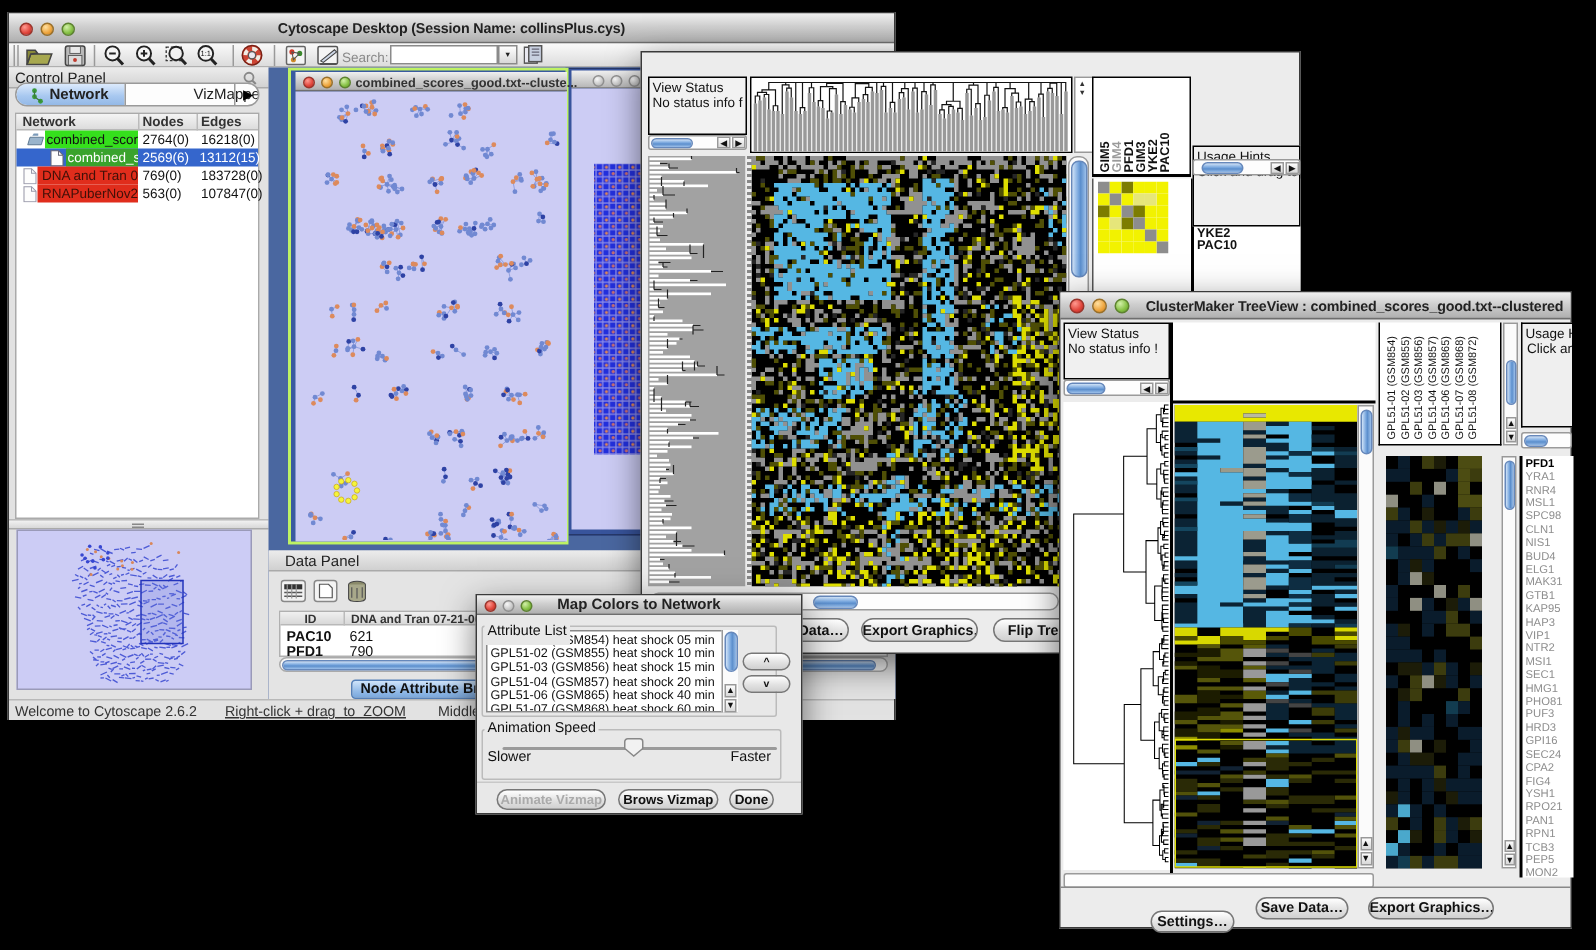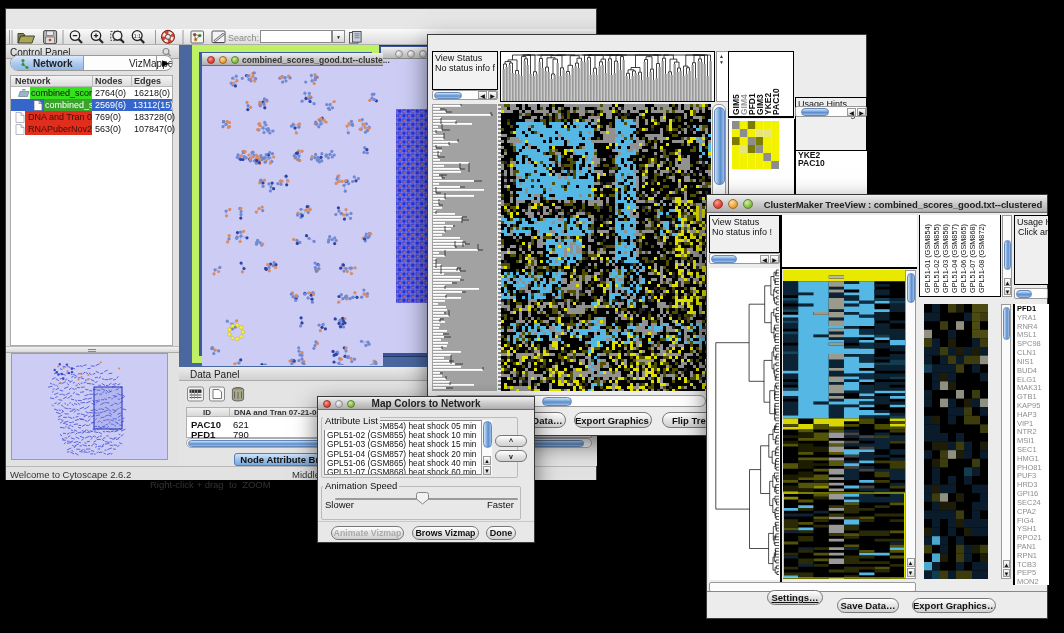--- a/index.html
+++ b/index.html
@@ -15,20 +15,26 @@
 .panel{position:absolute;border:1px solid #000;background:#efefef;overflow:hidden;}
 .sbh{position:absolute;background:#fdfdfd;border:1px solid #9a9a9a;border-radius:2px;overflow:hidden;}
 .thumbh{position:absolute;top:0.5px;bottom:0.5px;border-radius:5px;background:linear-gradient(#cfe2f7,#76a5dd 45%,#5b8ecc 60%,#9cc0ea);border:0.5px solid #6688bb;}
 .thumbv{position:absolute;left:0.5px;right:0.5px;border-radius:5px;background:linear-gradient(90deg,#cfe2f7,#76a5dd 45%,#5b8ecc 60%,#9cc0ea);border:0.5px solid #6688bb;}
 .arrbox{position:absolute;background:linear-gradient(#fdfdfd,#d8d8d8);border:1px solid #999;font-size:6px;color:#111;text-align:center;}
 .btn{position:absolute;background:linear-gradient(#ffffff,#e2e2e2 55%,#d0d0d0);border:1px solid #777;border-radius:8px;text-align:center;font-weight:bold;color:#111;white-space:nowrap;overflow:hidden;}
 </style></head>
 <body>
 
 <div class="win" style="left:5px;top:8px;width:592px;height:472px;background:#e6e6e6;">
+  <div class="tbar" style="height:20px;">
+    <div class="tl red" style="left:7px;top:6px;width:9px;height:9px;"></div>
+    <div class="tl amb" style="left:21px;top:6px;width:9px;height:9px;"></div>
+    <div class="tl grn" style="left:35px;top:6px;width:9px;height:9px;"></div>
+    <div class="ttext" style="top:5px;font-size:9.5px;letter-spacing:-0.1px;">Cytoscape Desktop (Session Name: collinsPlus.cys)</div>
+  </div>
 
   <div class="abs" style="left:0;top:20px;width:100%;height:16px;background:linear-gradient(#fafafa,#dcdcdc);border-bottom:1px solid #b0b0b0;">
     <svg width="420" height="16" xmlns="http://www.w3.org/2000/svg" style="position:absolute;left:0;top:0;">
       <g stroke="#9a9a9a" stroke-width="1">
           <path d="M3.5 1v14M6 1v14M57 1v14M149.5 1v14M177 1v14"></path>
         </g>
 
       <g transform="translate(10,1)">
           <path d="M2 13 L4.5 6 L18.5 6 L16 13 Z" fill="#a7a84f" stroke="#444" stroke-width="1"></path>
           <path d="M2 13 L2 3.5 L7.5 3.5 L9 5.5 L4.5 6 Z" fill="#8a8b3a" stroke="#444" stroke-width="1"></path>
@@ -233,21 +239,21 @@
                 <circle cx="7" cy="6.8" r="1.1" fill="#cc7070"></circle>
               </pattern>
             </defs>
           <rect x="3" y="0" width="33" height="194" fill="#8a8ae8"></rect>
             <rect x="3" y="0" width="33" height="194" fill="url(#bgrid)"></rect>
           <rect x="3" y="0" width="33" height="194" fill="url(#odots)"></rect>
         </svg>
       </div>
     </div>
 
-    <div class="abs" style="left:13px;top:0px;width:187px;height:318px;background:#3a5aa0;border:7px solid #bef264;">
+    <div class="abs" style="left:13px;top:0px;width:187px;height:318px;background:#3a5aa0;border:2px solid #bef264;">
       <div class="tbar" style="left:3px;top:1px;width:181px;height:13px;">
         <div class="tl red" style="left:5px;top:3px;width:8px;height:8px;"></div>
         <div class="tl amb" style="left:17px;top:3px;width:8px;height:8px;"></div>
         <div class="tl grn" style="left:29px;top:3px;width:8px;height:8px;"></div>
         <div class="ttext" style="left:40px;right:2px;top:2px;font-size:8.5px;color:#333;">combined_scores_good.txt--cluste...</div>
       </div>
       <div class="abs" style="left:3px;top:14px;width:181px;height:300px;background:#ccccf4;overflow:hidden;">
         <div class="abs" style="left:1px;top:0;"><svg width="178" height="299" xmlns="http://www.w3.org/2000/svg">
               <path d="M82.0 11.7L79.6 16.1M82.0 11.7L85.6 10.0M82.0 11.7L76.9 12.2M82.0 11.7L87.1 11.9M82.0 11.7L83.0 15.0M82.0 11.7L78.5 11.4M50.0 10.5L49.8 7.4M49.8 7.4L48.0 14.8M50.0 10.5L47.5 13.1M50.0 10.5L52.7 12.7M50.0 10.5L51.3 6.8M50.0 10.5L51.8 15.0M51.8 15.0L46.0 9.6M109.0 14.8L112.3 13.7M109.0 14.8L112.5 11.4M109.0 14.8L111.2 17.4M109.0 14.8L108.4 9.4M112.0 8.7L114.3 11.5M112.0 8.7L114.0 11.1M46.0 13.4L43.5 9.6M46.0 13.4L44.6 9.8M34.0 14.7L29.7 12.2M34.0 14.7L29.8 18.8M34.0 14.7L28.3 17.2M34.0 14.7L30.0 17.5M34.0 14.7L32.4 19.9M34.0 14.7L33.2 10.2M45.0 39.7L47.6 41.3M45.0 39.7L44.8 43.6M45.0 39.7L44.0 36.3M107.0 35.4L108.0 31.4M107.0 35.4L111.1 37.7M103.0 32.4L106.7 30.0M106.7 30.0L106.1 32.9M106.1 32.9L99.0 35.2M103.0 32.4L101.9 27.2M103.0 32.4L106.4 27.3M60.0 36.1L56.9 36.2M60.0 36.1L61.3 39.2M60.0 36.1L56.9 38.2M60.0 36.1L61.5 32.9M61.5 32.9L63.9 35.3M63.9 35.3L63.8 34.1M60.0 36.1L57.4 38.3M127.0 38.5L129.5 41.8M127.0 38.5L125.5 42.4M127.0 38.5L126.6 43.5M127.0 38.5L131.2 35.5M127.0 38.5L123.7 38.6M169.0 32.2L173.4 34.8M173.4 34.8L166.8 34.3M169.0 32.2L171.6 33.7M169.0 32.2L169.4 28.3M169.0 32.2L171.0 28.1M61.0 37.8L57.3 39.8M61.0 37.8L61.8 41.8M61.0 37.8L61.4 33.2M160.0 58.5L159.3 53.5M160.0 58.5L158.1 63.3M158.1 63.3L163.4 57.8M160.0 58.5L156.6 54.3M160.0 58.5L157.2 63.2M23.0 58.4L26.5 56.5M23.0 58.4L20.6 55.7M20.6 55.7L26.5 60.6M23.0 58.4L20.0 60.7M23.0 58.4L20.7 55.5M23.0 58.4L24.2 55.4M23.0 58.4L25.5 61.4M144.0 60.1L148.5 55.3M144.0 60.1L145.3 66.8M144.0 60.1L146.2 57.5M144.0 60.1L149.6 59.3M144.0 60.1L149.3 58.2M162.0 61.6L164.5 64.6M162.0 61.6L166.2 61.2M162.0 61.6L164.4 64.4M164.4 64.4L162.5 66.2M162.0 61.6L161.6 58.0M162.0 61.6L166.1 62.3M70.0 65.0L64.2 63.4M70.0 65.0L66.9 67.0M70.0 65.0L64.4 63.3M51.0 89.5L49.9 86.6M51.0 89.5L49.9 86.1M51.0 89.5L49.0 86.9M49.0 86.9L47.0 92.6M51.0 89.5L53.1 93.3M127.0 88.3L129.3 91.0M127.0 88.3L123.4 88.9M127.0 88.3L122.9 90.1M127.0 88.3L128.8 85.3M127.0 88.3L131.2 89.0M112.0 91.7L108.4 93.1M108.4 93.1L112.6 88.4M112.0 91.7L109.0 90.7M112.0 91.7L115.5 93.3M54.0 92.4L56.9 94.0M56.9 94.0L58.3 91.8M54.0 92.4L59.1 93.7M59.1 93.7L52.0 94.8M54.0 92.4L53.3 89.0M54.0 92.4L53.4 97.2M161.0 86.4L161.7 81.6M161.0 86.4L164.3 86.8M161.0 86.4L163.9 83.6M50.0 91.0L45.9 89.0M50.0 91.0L46.7 93.3M50.0 91.0L47.4 94.8M47.4 94.8L52.3 94.7M50.0 91.0L47.2 92.8M57.0 93.6L60.8 92.1M57.0 93.6L57.9 89.6M57.0 93.6L54.9 90.7M57.0 93.6L56.8 97.6M57.0 93.6L53.8 94.6M57.0 93.6L60.7 92.3M57.0 93.6L56.3 96.6M118.0 91.3L114.2 93.8M118.0 91.3L114.9 91.4M118.0 91.3L114.5 94.6M118.0 91.3L118.9 87.7M118.0 91.3L116.4 95.9M118.0 91.3L118.7 94.9M141.0 119.3L145.7 117.6M141.0 119.3L144.4 114.9M141.0 119.3L142.3 125.2M141.0 119.3L143.2 115.2M60.0 116.9L56.7 116.8M56.7 116.8L60.1 120.3M60.0 116.9L58.0 114.2M60.0 116.9L57.6 114.9M60.0 116.9L61.5 114.2M78.0 118.3L77.5 115.1M78.0 118.3L79.0 115.2M78.0 118.3L77.4 115.0M78.0 118.3L74.8 117.6M139.0 115.4L134.0 113.1M139.0 115.4L133.1 117.4M139.0 115.4L135.5 115.6M139.0 115.4L143.0 114.6M139.0 115.4L134.8 110.7M134.8 110.7L135.8 109.8M85.0 114.9L83.1 110.2M83.1 110.2L83.7 118.8M153.0 114.8L155.4 112.6M153.0 114.8L149.6 115.5M153.0 114.8L151.3 110.9M68.0 120.9L69.1 117.1M68.0 120.9L70.6 122.7M68.0 120.9L65.9 117.8M68.0 120.9L67.4 124.9M107.0 143.8L105.2 140.3M107.0 143.8L105.2 146.5M105.2 146.5L104.2 140.7M56.0 142.6L59.7 144.6M56.0 142.6L59.2 141.0M56.0 142.6L53.3 146.1M98.0 148.1L94.9 147.2M98.0 148.1L94.5 149.1M98.0 148.1L98.0 151.3M38.0 148.6L36.8 142.4M38.0 148.6L37.9 142.3M37.9 142.3L37.8 152.1M38.0 148.6L38.1 145.5M23.0 145.1L26.8 143.4M23.0 145.1L23.5 149.8M144.0 148.8L148.0 147.4M144.0 148.8L140.8 148.9M144.0 148.8L141.4 153.1M144.0 148.8L143.0 143.5M144.0 148.8L138.5 147.4M144.0 148.8L147.5 152.3M103.0 144.2L98.0 143.3M103.0 144.2L107.0 143.1M103.0 144.2L99.3 149.7M136.0 145.0L132.8 148.5M136.0 145.0L138.1 147.6M136.0 145.0L135.4 141.8M106.0 172.3L103.5 169.7M106.0 172.3L111.1 175.4M129.0 173.5L131.7 171.9M129.0 173.5L133.2 174.5M129.0 173.5L131.7 177.6M129.0 173.5L125.8 173.8M125.8 173.8L126.7 170.7M126.7 170.7L125.4 175.9M57.0 176.5L58.7 179.1M57.0 176.5L53.5 178.2M57.0 176.5L59.7 178.0M57.0 176.5L53.7 176.4M57.0 176.5L54.6 174.3M165.0 171.7L160.3 172.2M165.0 171.7L162.3 175.0M162.3 175.0L163.3 168.0M165.0 171.7L161.6 173.0M165.0 171.7L167.7 168.0M166.0 170.4L167.1 167.5M166.0 170.4L162.7 170.5M26.0 172.8L24.6 175.9M26.0 172.8L26.2 169.7M38.0 170.1L37.2 175.5M38.0 170.1L33.9 171.2M33.9 171.2L34.5 166.6M38.0 170.1L37.4 166.2M38.0 170.1L33.7 172.3M38.0 170.1L44.0 171.8M38.0 170.1L40.6 165.3M94.0 174.4L96.9 176.4M94.0 174.4L90.7 173.4M94.0 174.4L94.3 177.4M143.0 202.5L139.9 198.3M143.0 202.5L148.4 202.2M143.0 202.5L139.4 199.9M143.0 202.5L137.7 202.2M143.0 202.5L140.4 199.0M143.0 202.5L144.3 205.4M143.0 202.5L141.0 205.1M41.0 202.5L38.1 197.1M41.0 202.5L39.4 205.8M115.0 198.6L112.1 197.0M112.1 197.0L114.5 204.2M66.0 201.4L63.3 203.4M66.0 201.4L67.6 198.1M66.0 201.4L62.6 202.4M66.0 201.4L66.3 204.8M66.0 201.4L64.7 198.5M116.0 202.7L115.8 199.0M116.0 202.7L113.3 205.2M116.0 202.7L112.3 201.6M116.0 202.7L113.6 205.2M116.0 202.7L112.9 203.5M12.0 203.8L16.9 201.4M12.0 203.8L11.0 207.9M12.0 203.8L15.6 205.5M70.0 199.6L72.9 198.7M70.0 199.6L71.1 196.6M70.0 199.6L72.6 201.4M147.0 202.1L152.1 201.8M147.0 202.1L148.5 207.6M109.0 233.2L105.1 231.9M109.0 233.2L109.4 236.2M90.0 230.8L89.5 226.9M90.0 230.8L93.1 232.5M90.0 230.8L94.0 230.2M90.0 230.8L92.7 234.3M90.0 230.8L93.8 230.5M93.8 230.5L88.3 228.1M90.0 230.8L93.2 229.4M106.0 226.8L108.3 229.2M106.0 226.8L101.8 227.3M106.0 226.8L110.2 227.3M106.0 226.8L101.9 228.2M106.0 226.8L109.9 226.5M106.0 226.8L110.6 228.4M147.0 232.7L142.8 230.3M147.0 232.7L143.5 230.1M147.0 232.7L150.2 231.1M147.0 232.7L143.6 232.9M147.0 232.7L142.5 231.3M154.0 231.3L149.6 231.5M154.0 231.3L151.9 226.6M161.0 227.9L164.1 230.0M161.0 227.9L164.5 227.5M164.5 227.5L158.6 231.2M161.0 227.9L160.9 224.0M161.0 227.9L164.0 230.2M140.0 232.7L138.3 228.5M140.0 232.7L136.0 230.5M140.0 232.7L135.7 236.2M137.0 255.5L139.8 258.0M137.0 255.5L140.6 255.1M137.0 255.5L141.9 252.8M137.0 255.5L137.2 260.0M137.0 255.5L139.6 252.4M137.0 255.5L132.2 252.9M137.0 255.5L142.0 257.0M29.0 258.0L33.7 254.8M29.0 258.0L29.5 263.0M29.0 258.0L24.3 255.2M29.0 258.0L32.3 261.2M120.1 258.4L116.0 259.1M119.0 261.3L117.3 264.7M119.0 261.3L122.4 262.8M136.0 257.4L140.6 261.0M136.0 257.4L137.6 260.8M136.0 257.4L137.3 254.1M99.0 256.9L98.1 251.8M99.0 256.9L97.6 259.9M12.0 284.2L9.0 282.4M12.0 284.2L10.8 287.6M12.0 284.2L9.1 282.6M9.1 282.6L9.5 281.6M12.0 284.2L15.6 284.9M15.6 284.9L9.2 281.9M130.0 285.4L134.5 287.3M134.5 287.3L130.9 289.6M130.0 285.4L131.4 289.1M130.0 285.4L134.4 286.2M130.0 285.4L133.2 288.4M163.0 279.4L166.1 278.2M163.0 279.4L158.5 275.3M158.5 275.3L165.0 276.2M112.0 279.5L110.9 282.3M112.0 279.5L114.5 277.4M112.0 279.5L112.9 275.9M143.0 284.8L141.3 281.8M143.0 284.8L142.0 290.3M143.0 284.8L143.1 281.8M96.0 285.2L99.1 286.5M36.0 297.0L31.8 297.8M31.8 297.8L37.7 293.9M89.0 297.5L91.6 295.8M89.0 297.5L91.2 294.8M89.0 297.5L90.3 294.7M89.0 297.5L87.0 295.0M89.0 297.5L87.7 300.4M89.0 297.5L89.0 294.0M136.0 297.3L136.7 292.7M136.0 297.3L136.5 301.8M136.0 297.3L139.1 299.4M136.0 297.3L138.4 293.2M136.0 297.3L131.0 296.0M99.0 293.0L95.9 294.6M99.0 293.0L98.9 289.2M98.9 289.2L101.0 298.1M99.0 293.0L96.9 288.9M99.0 293.0L99.5 296.7M99.0 293.0L100.1 297.0M59.0 298.5L59.0 302.1M59.0 298.5L56.2 301.0M59.0 298.5L61.3 301.0M59.0 298.5L62.3 298.9M168.0 299.8L173.0 297.6M168.0 299.8L172.8 299.4M168.0 299.8L172.2 295.8M168.0 299.8L171.1 295.1M171.1 295.1L168.0 304.1M168.0 299.8L172.7 296.6M148.0 292.4L145.0 291.4M148.0 292.4L151.5 293.2M148.0 292.4L145.2 290.6M148.0 292.4L144.2 291.1M148.0 292.4L148.8 295.5M60.0 62.0L57.1 59.6M60.0 62.0L65.1 62.5M60.0 62.0L54.6 63.5M60.0 62.0L56.5 57.6M60.0 62.0L62.9 58.8M60.0 62.0L65.3 63.8M60.0 62.0L55.8 58.1M60.0 62.0L65.1 64.9M60.0 62.0L61.0 66.5M60.0 62.0L61.7 56.4M92.0 62.0L90.4 58.2M92.0 62.0L90.0 58.8M92.0 62.0L95.8 58.7M92.0 62.0L93.4 66.9M92.0 62.0L96.0 61.2M96.0 61.2L96.5 58.1M92.0 62.0L88.5 60.2M88.5 60.2L96.4 58.0M38.0 90.0L36.3 92.6M38.0 90.0L40.4 85.3M38.0 90.0L37.7 93.5M38.0 90.0L35.0 88.8M38.0 90.0L40.2 86.0M38.0 90.0L40.0 93.5M38.0 90.0L34.3 91.3M38.0 90.0L41.3 90.7M38.0 90.0L43.2 91.9M38.0 90.0L40.9 86.4M38.0 90.0L42.1 85.7M66.0 92.0L64.3 88.8M66.0 92.0L62.3 91.7M66.0 92.0L65.4 88.8M66.0 92.0L66.7 86.5M66.7 86.5L68.9 95.6M66.0 92.0L63.1 94.8M66.0 92.0L70.7 91.0M66.0 92.0L67.4 97.1M66.0 92.0L63.2 88.5M66.0 92.0L62.1 96.2M96.0 90.0L94.7 93.6M96.0 90.0L93.4 87.3M96.0 90.0L91.2 89.7M96.0 90.0L95.9 84.8M96.0 90.0L96.5 94.6M96.0 90.0L94.4 86.9M96.0 90.0L96.7 94.3M96.7 94.3L92.1 92.1M96.0 90.0L99.1 85.2M99.1 85.2L92.5 91.2M113.1 56.8L112.3 57.7M112.3 57.7L112.7 56.1M118.0 58.0L113.5 58.3M118.0 58.0L119.2 52.2M118.0 58.0L121.0 54.2M118.0 58.0L116.0 53.5M118.0 58.0L123.1 56.0M118.0 58.0L117.2 54.7M118.0 58.0L115.8 60.8M115.8 60.8L118.0 52.6" stroke="#8899dd" stroke-width="0.6" fill="none"></path>
               <circle cx="82.0" cy="11.7" r="1.6" fill="#7189d2"></circle>
@@ -804,21 +810,21 @@
       <div class="abs" style="left:7px;top:71px;width:406px;height:10px;background:#f8f8f8;border:1px solid #aaa;border-radius:5px;">
         <div class="thumbh" style="left:1px;width:396px;"></div>
       </div>
 
       <div class="abs" style="left:55px;top:86px;width:110px;height:13px;background:linear-gradient(#cfe4fa,#95bce8 60%,#7aa8dd);border:1px solid #5580b8;border-radius:3px;font-size:9.5px;font-weight:bold;color:#111;text-align:center;line-height:12px;">Node Attribute Brows</div>
     </div>
   </div>
 
   <div class="abs" style="left:0;top:457px;width:100%;height:14px;background:#e2e2e2;border-top:1px solid #b8b8b8;font-size:9.5px;color:#333;">
     <span class="abs" style="left:4px;top:2px;">Welcome to Cytoscape 2.6.2</span>
-    <span class="abs" style="left:144px;top:12px;">Right-click + drag&nbsp; to&nbsp; ZOOM</span>
+    <span class="abs" style="left:144px;top:2px;text-decoration:underline;">Right-click + drag&nbsp; to&nbsp; ZOOM</span>
     <span class="abs" style="left:286px;top:2px;">Middle-</span>
   </div>
 </div>
 
 <div class="win" style="left:427px;top:34px;width:440px;height:402px;">
 
   <div class="panel" style="left:4px;top:16px;width:66px;height:39px;background:#f2f2f2;">
     <div class="abs" style="left:2px;top:1px;font-size:9px;color:#111;white-space:nowrap;">View Status</div>
     <div class="abs" style="left:2px;top:11px;font-size:9px;color:#111;white-space:nowrap;">No status info f</div>
   </div>
@@ -1356,21 +1362,21 @@
     <div class="thumbv" style="top:2px;height:33px;"></div>
     <div class="arrbox" style="left:0.5px;bottom:10px;width:7px;height:8px;line-height:8px;">▲</div>
     <div class="arrbox" style="left:0.5px;bottom:1px;width:7px;height:8px;line-height:8px;">▼</div>
   </div>
 
   <div class="abs" style="left:306px;top:109px;width:36px;height:281px;background:#fff;border-left:2px solid #000;overflow:hidden;">
     <div class="abs" style="left:2px;top:1px;font-size:7.5px;color:#8e8e8e;line-height:8.82px;"><span style="color:#000;font-weight:bold;">PFD1</span><br>YRA1<br>RNR4<br>MSL1<br>SPC98<br>CLN1<br>NIS1<br>BUD4<br>ELG1<br>MAK31<br>GTB1<br>KAP95<br>HAP3<br>VIP1<br>NTR2<br>MSI1<br>SEC1<br>HMG1<br>PHO81<br>PUF3<br>HRD3<br>GPI16<br>SEC24<br>CPA2<br>FIG4<br>YSH1<br>RPO21<br>PAN1<br>RPN1<br>TCB3<br>PEP5<br>MON2</div>
   </div>
   <div class="abs" style="left:0;top:396px;width:100%;height:1px;background:#888;"></div>
 
-  <div class="btn" style="left:60px;top:395px;width:56px;height:15px;font-size:9.5px;line-height:14px;text-decoration:underline;">Settings…</div>
+  <div class="btn" style="left:60px;top:412px;width:56px;height:15px;font-size:9.5px;line-height:14px;">Settings…</div>
   <div class="btn" style="left:130px;top:403px;width:62px;height:15px;font-size:9.5px;line-height:14px;">Save Data…</div>
   <div class="btn" style="left:205px;top:403px;width:84px;height:15px;font-size:9.5px;line-height:14px;">Export Graphics…</div>
 </div>
 
 <div class="win" style="left:317px;top:396px;width:218px;height:147px;background:#e8e8e8;">
   <div class="tbar" style="height:13px;">
     <div class="tl red" style="left:5px;top:3px;width:8px;height:8px;"></div>
     <div class="tl gry" style="left:17px;top:3px;width:8px;height:8px;"></div>
     <div class="tl grn" style="left:29px;top:3px;width:8px;height:8px;"></div>
     <div class="ttext" style="top:1px;font-size:10px;">Map Colors to Network</div>

